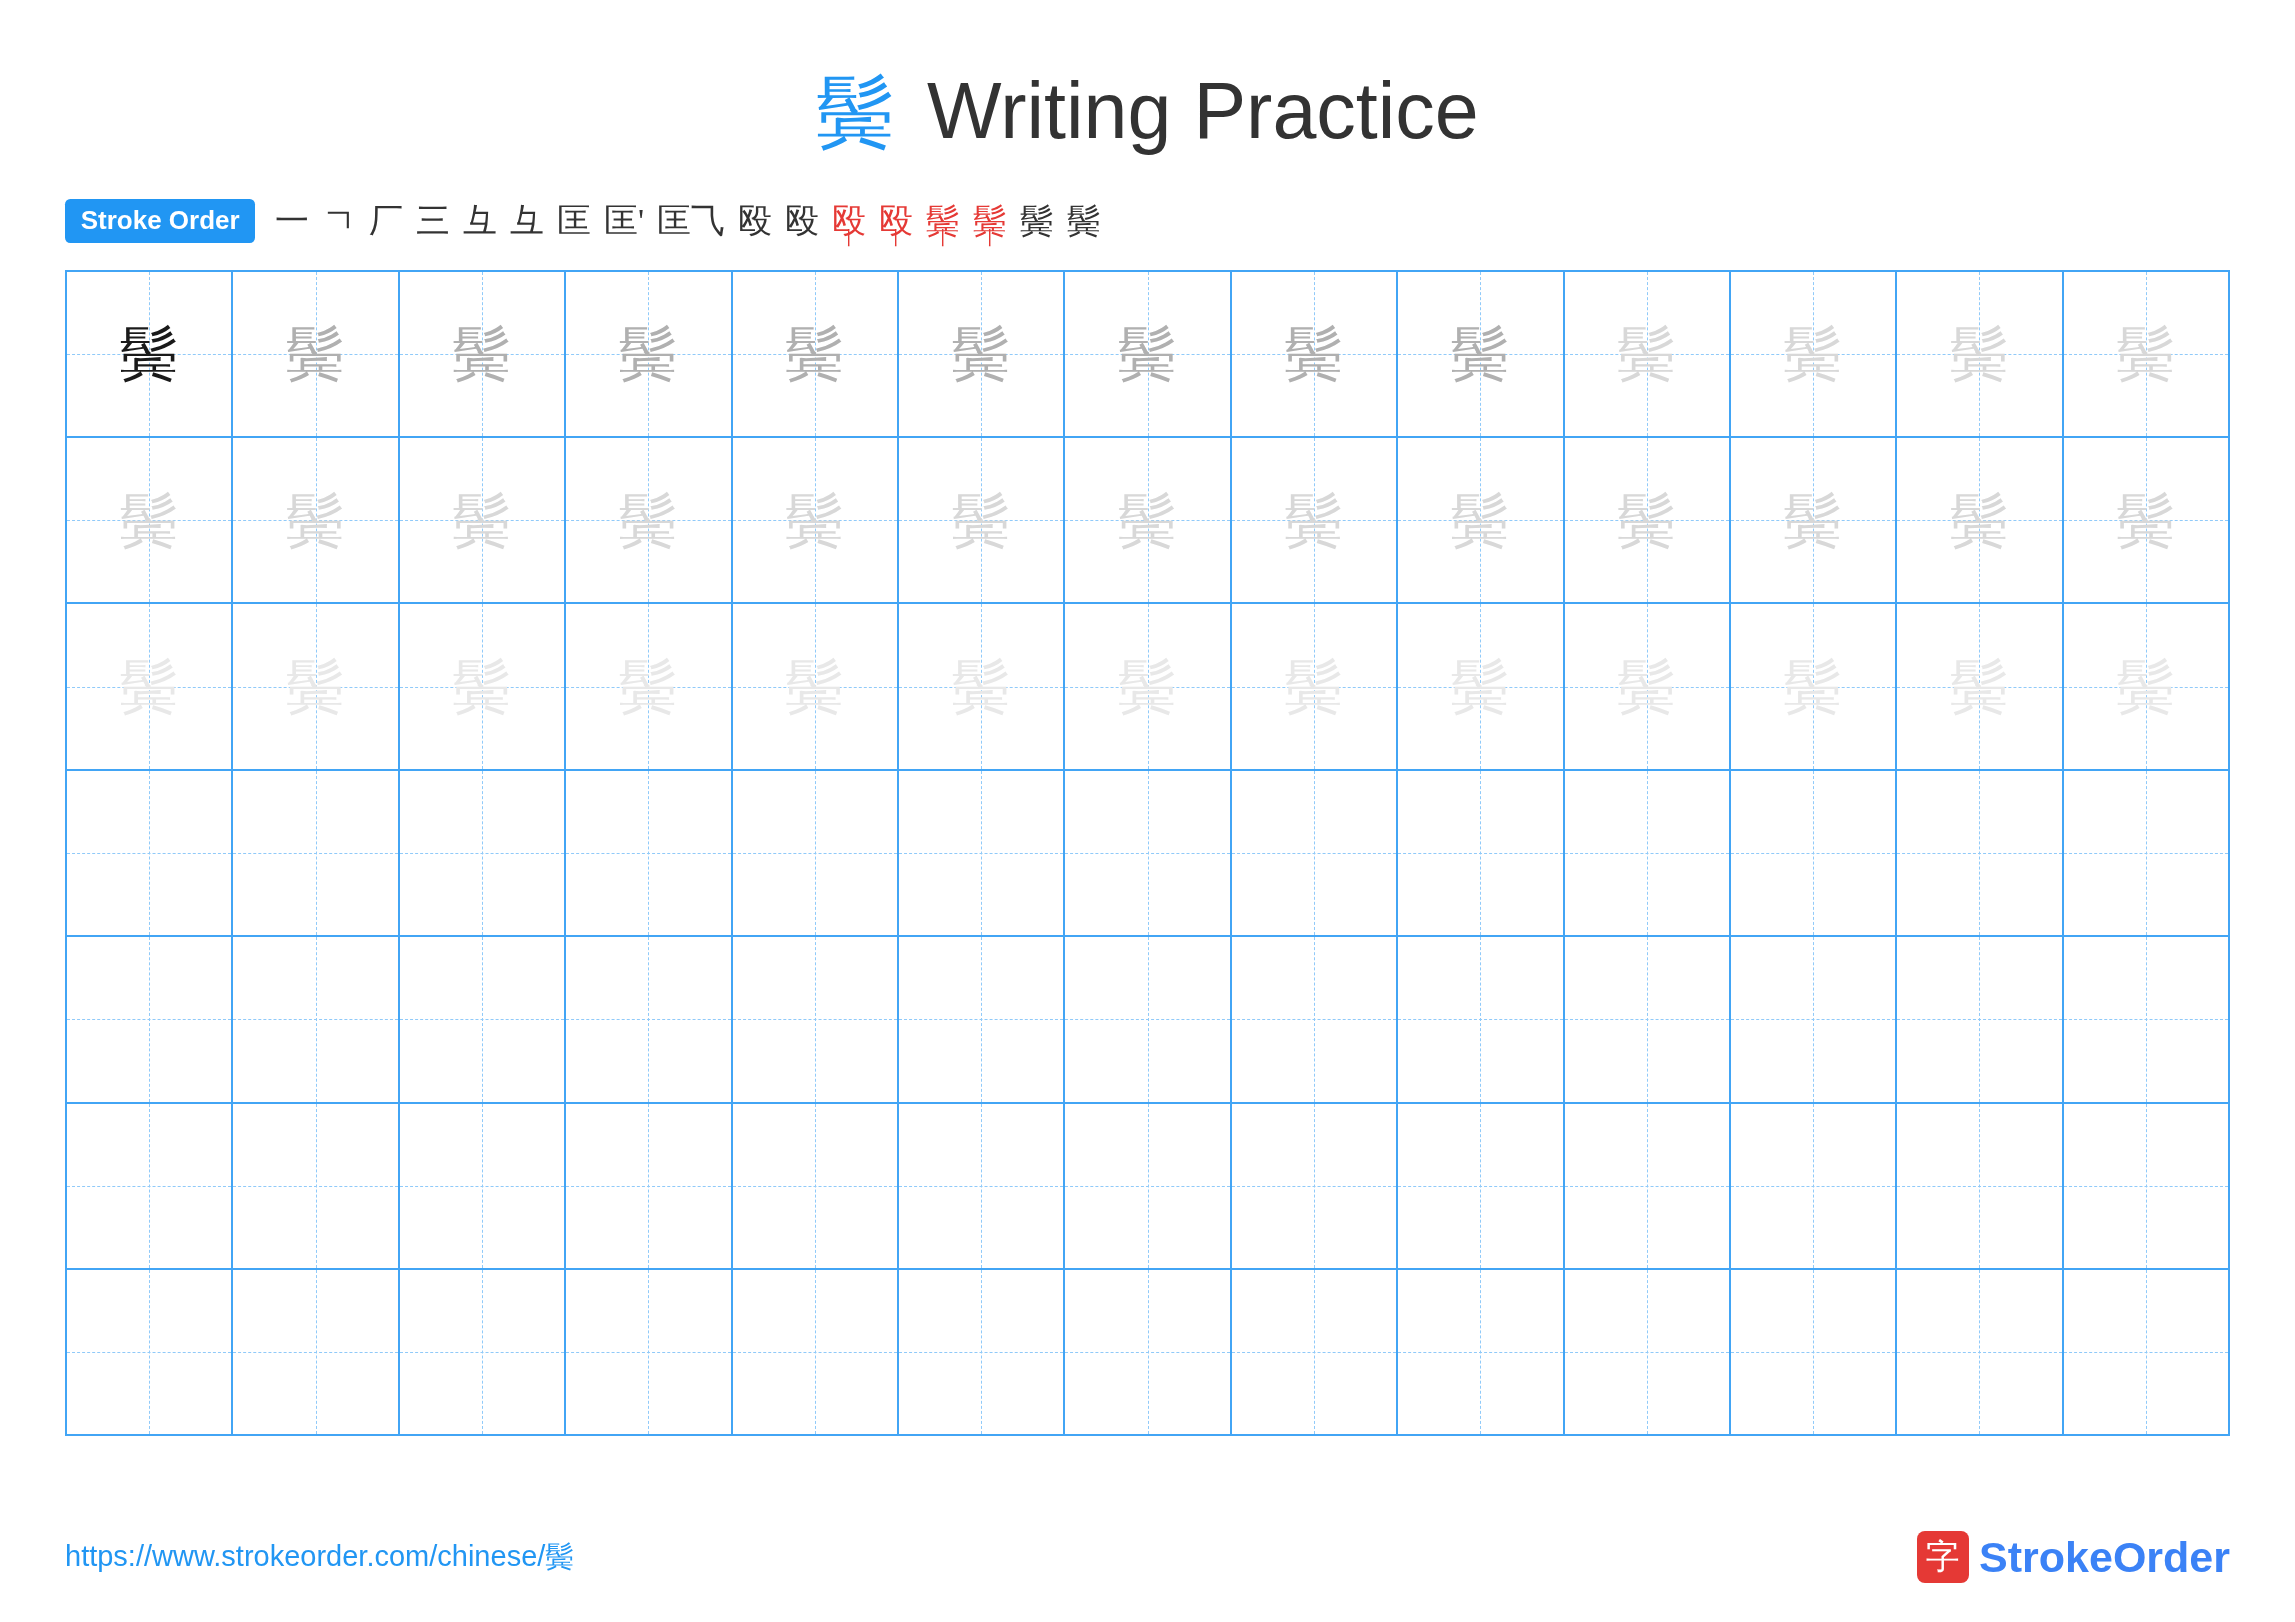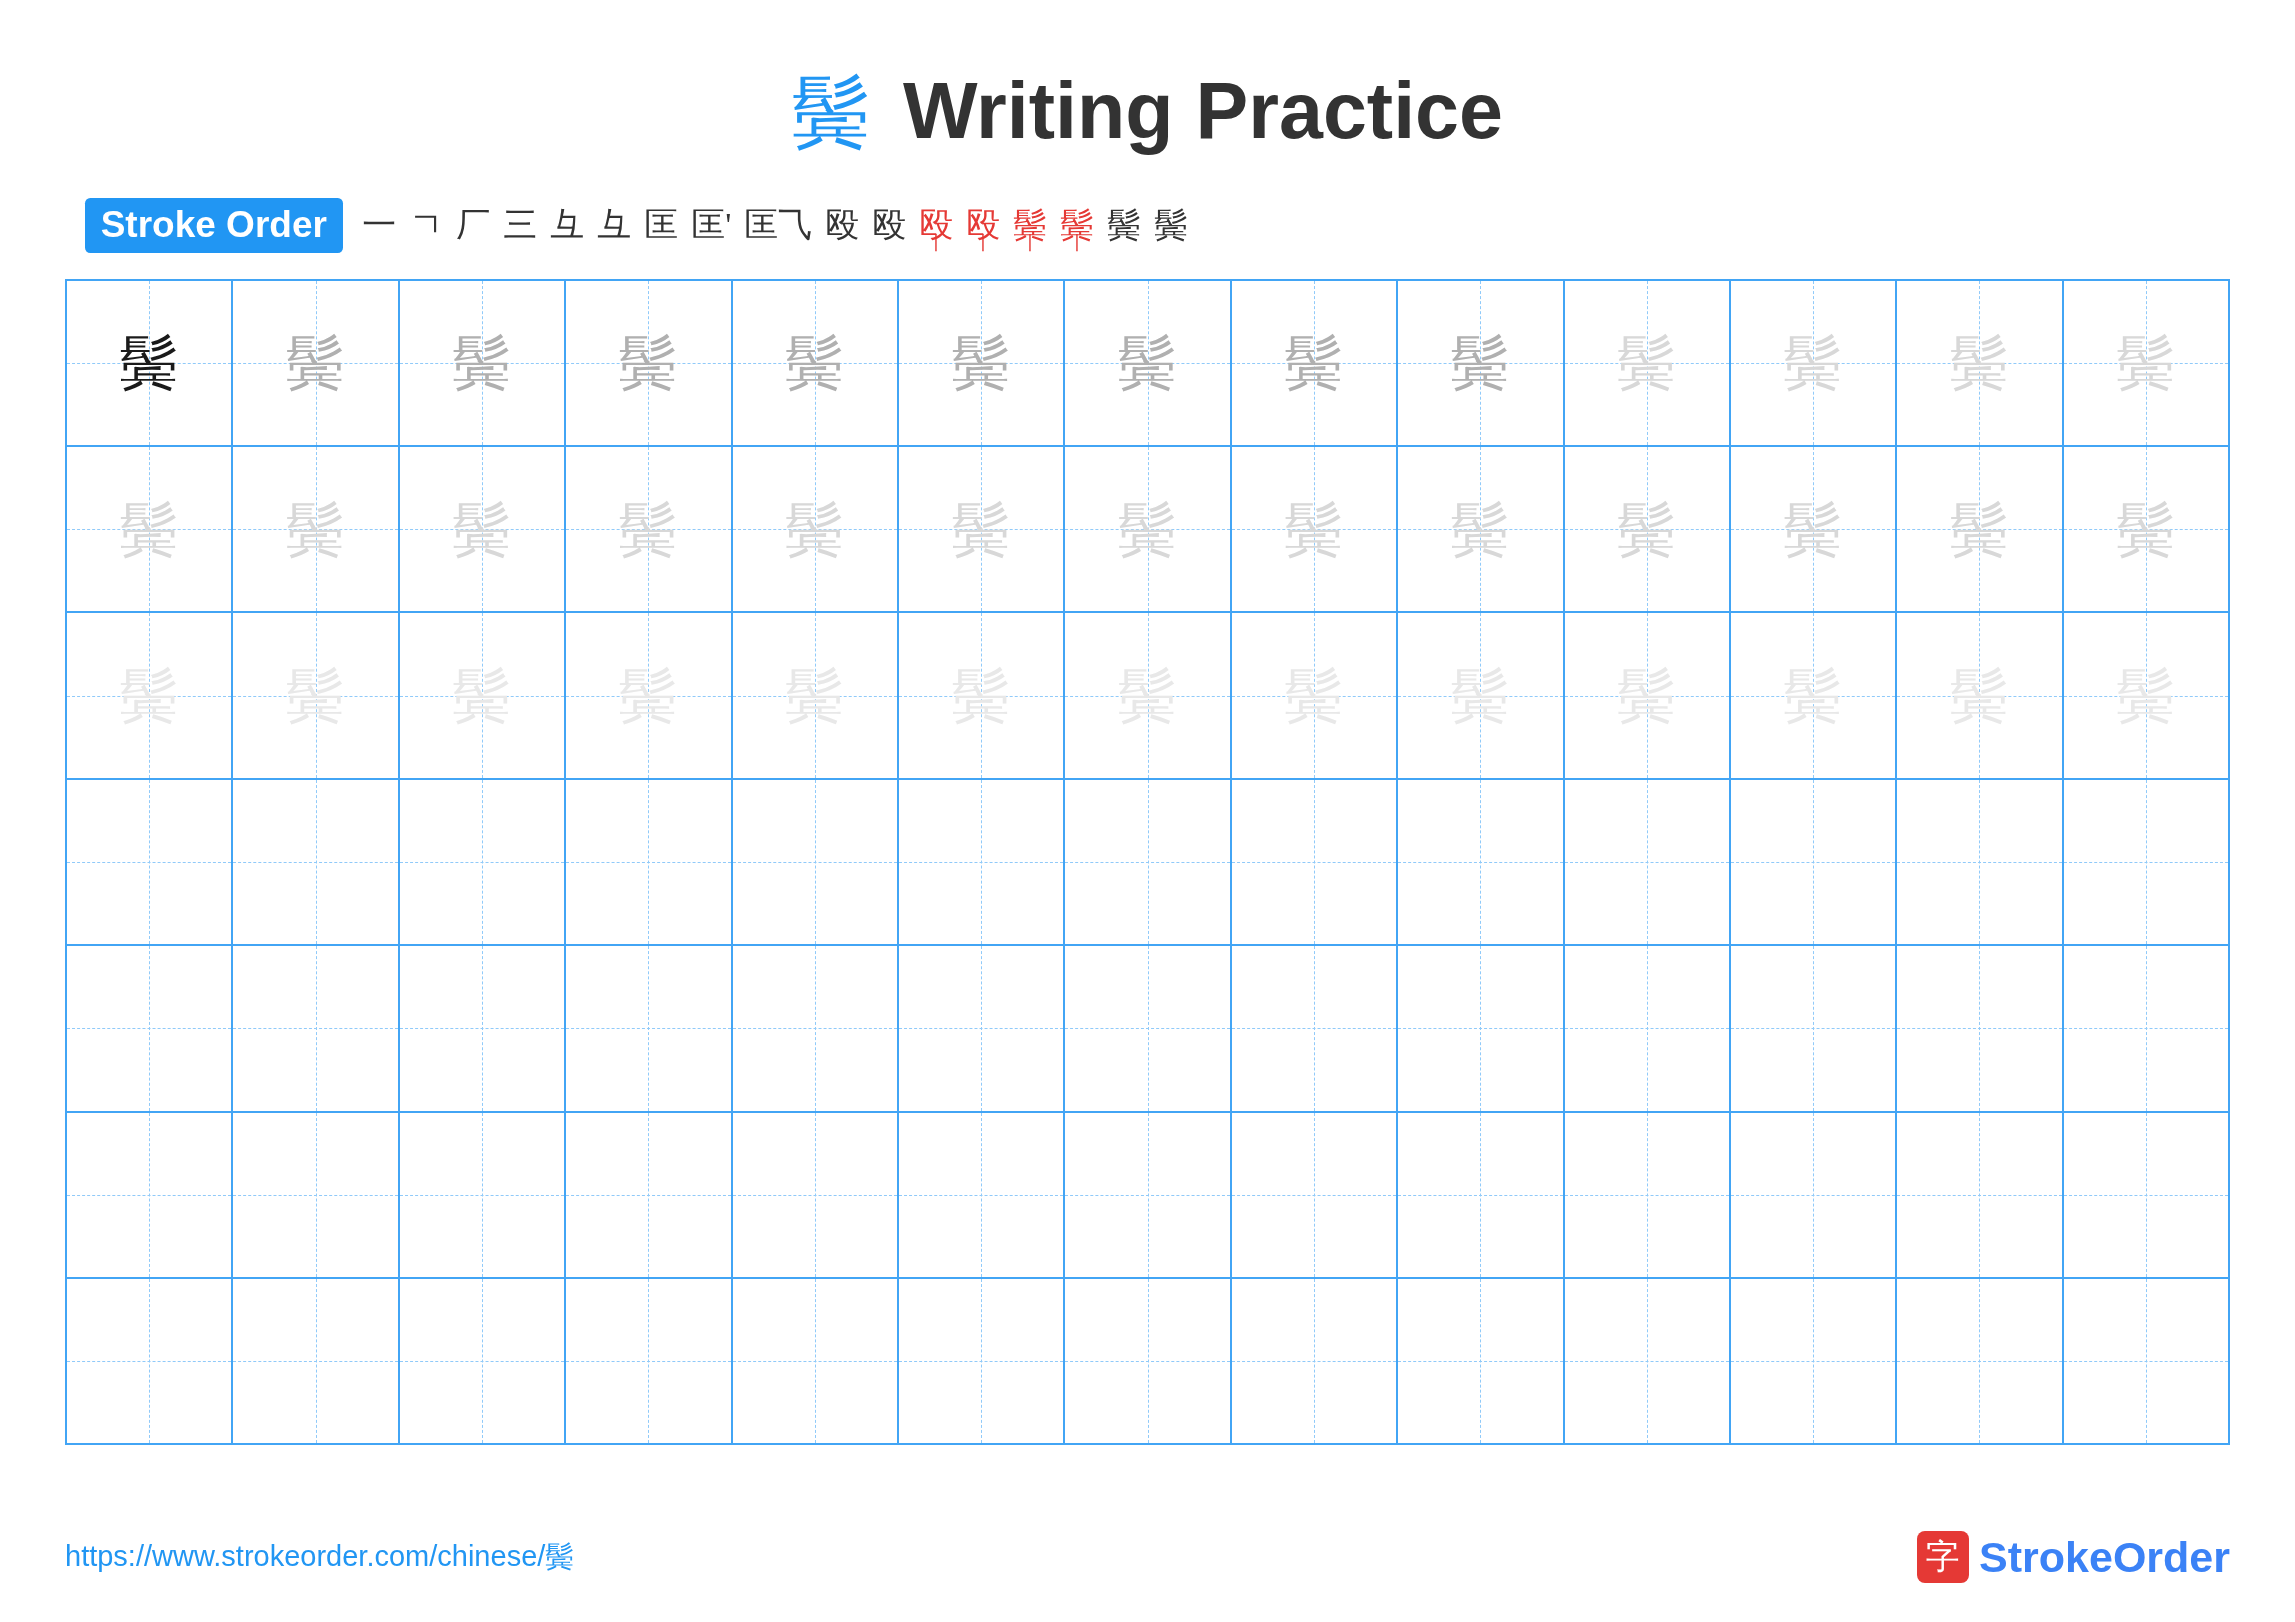--- a/index.html
+++ b/index.html
@@ -25,42 +25,41 @@
     }
 
     .title-char {
       font-size: 79px;
       color: #2196F3;
       font-family: serif;
     }
 
     .title-text {
       font-size: 79px;
-      font-weight: bold;
+      font-weight: normal;
       color: #333;
       margin-left: 29px;
     }
 
     
     .stroke-order-section {
       display: flex;
       align-items: center;
       margin-bottom: 26px;
       gap: 19.6px;
     }
 
     .stroke-order-badge {
       background: #2196F3;
       color: white;
-      font-size: 37px;
+      font-size: 26px;
       font-weight: bold;
       padding: 6.5px 15.7px;
       border-radius: 5.2px;
       white-space: nowrap;
-      margin-left: 20px;
     }
 
     .stroke-steps {
       display: flex;
       align-items: center;
       gap: 13px;
       flex-wrap: nowrap;
     }
 
     .stroke-step {

